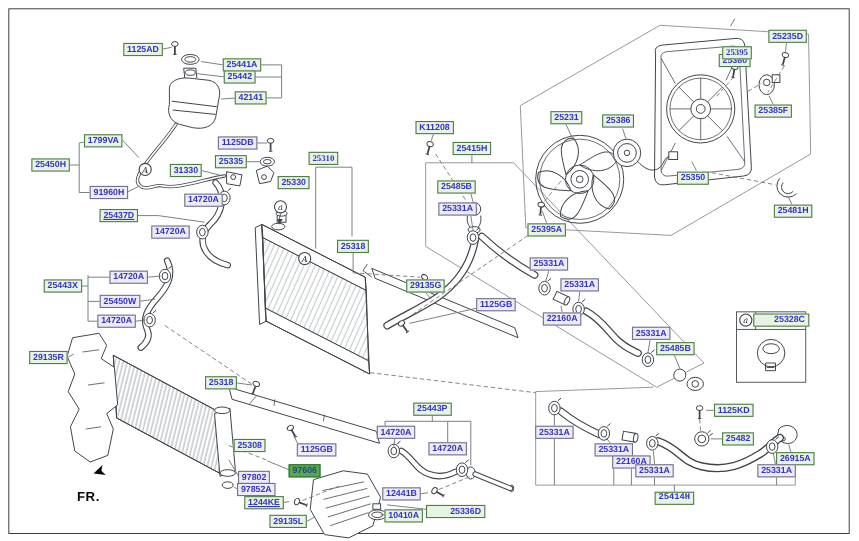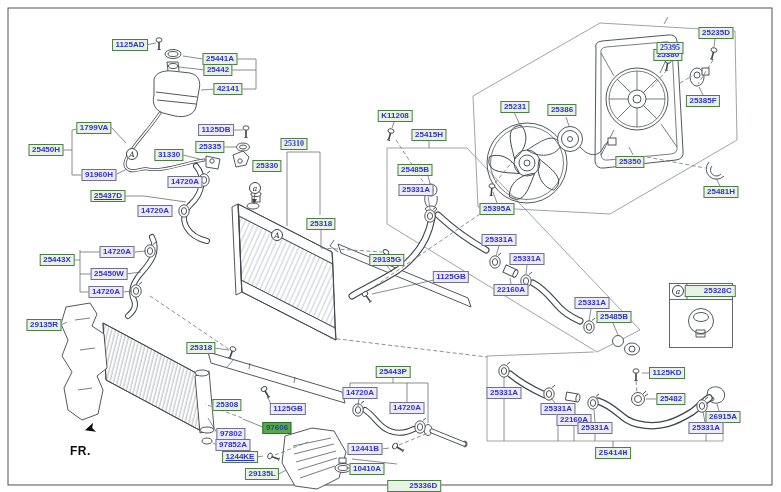--- a/index.html
+++ b/index.html
@@ -366,21 +366,21 @@
       <div class="plabel l" style="left: 527px; top: 259px;">25331A</div>
       <div class="plabel l" style="left: 511px; top: 290px;">22160A</div>
       <div class="plabel l" style="left: 592px; top: 303px;">25331A</div>
       <div class="plabel g" style="left: 614px; top: 317px;">25485B</div>
       <div class="plabel g" style="left: 710px; top: 291px; padding-left: 18px;">25328C</div>
       <div class="plabel g" style="left: 393px; top: 372px; text-align: center;">25443P</div>
       <div class="plabel l" style="left: 360px; top: 393px;">14720A</div>
       <div class="plabel l" style="left: 407px; top: 408px;">14720A</div>
       <div class="plabel l" style="left: 365px; top: 449px;">12441B</div>
       <div class="plabel g" style="left: 367px; top: 469px;">10410A</div>
-      <div class="plabel g" style="left: 414px; top: 486px; padding-left: 21px;">25336D</div>
+      <div class="plabel g" style="left: 414px; top: 465px; padding-left: 21px;">25336D</div>
       <div class="plabel g" style="left: 667px; top: 373px;">1125KD</div>
       <div class="plabel g" style="left: 671px; top: 399px;">25482</div>
       <div class="plabel l" style="left: 504px; top: 393px;">25331A</div>
       <div class="plabel l" style="left: 558px; top: 409px;">25331A</div>
       <div class="plabel l" style="left: 574px; top: 420px;">22160A</div>
       <div class="plabel l" style="left: 595px; top: 428px;">25331A</div>
       <div class="plabel g" style="left: 723px; top: 417px;">26915A</div>
       <div class="plabel l" style="left: 706px; top: 428px;">25331A</div>
       <div class="plabel g" style="left: 613px; top: 453px; font-family: Liberation Mono, monospace;">25414H</div>
       <div class="pmarker" style="left: 132px; top: 154px;">A</div>

